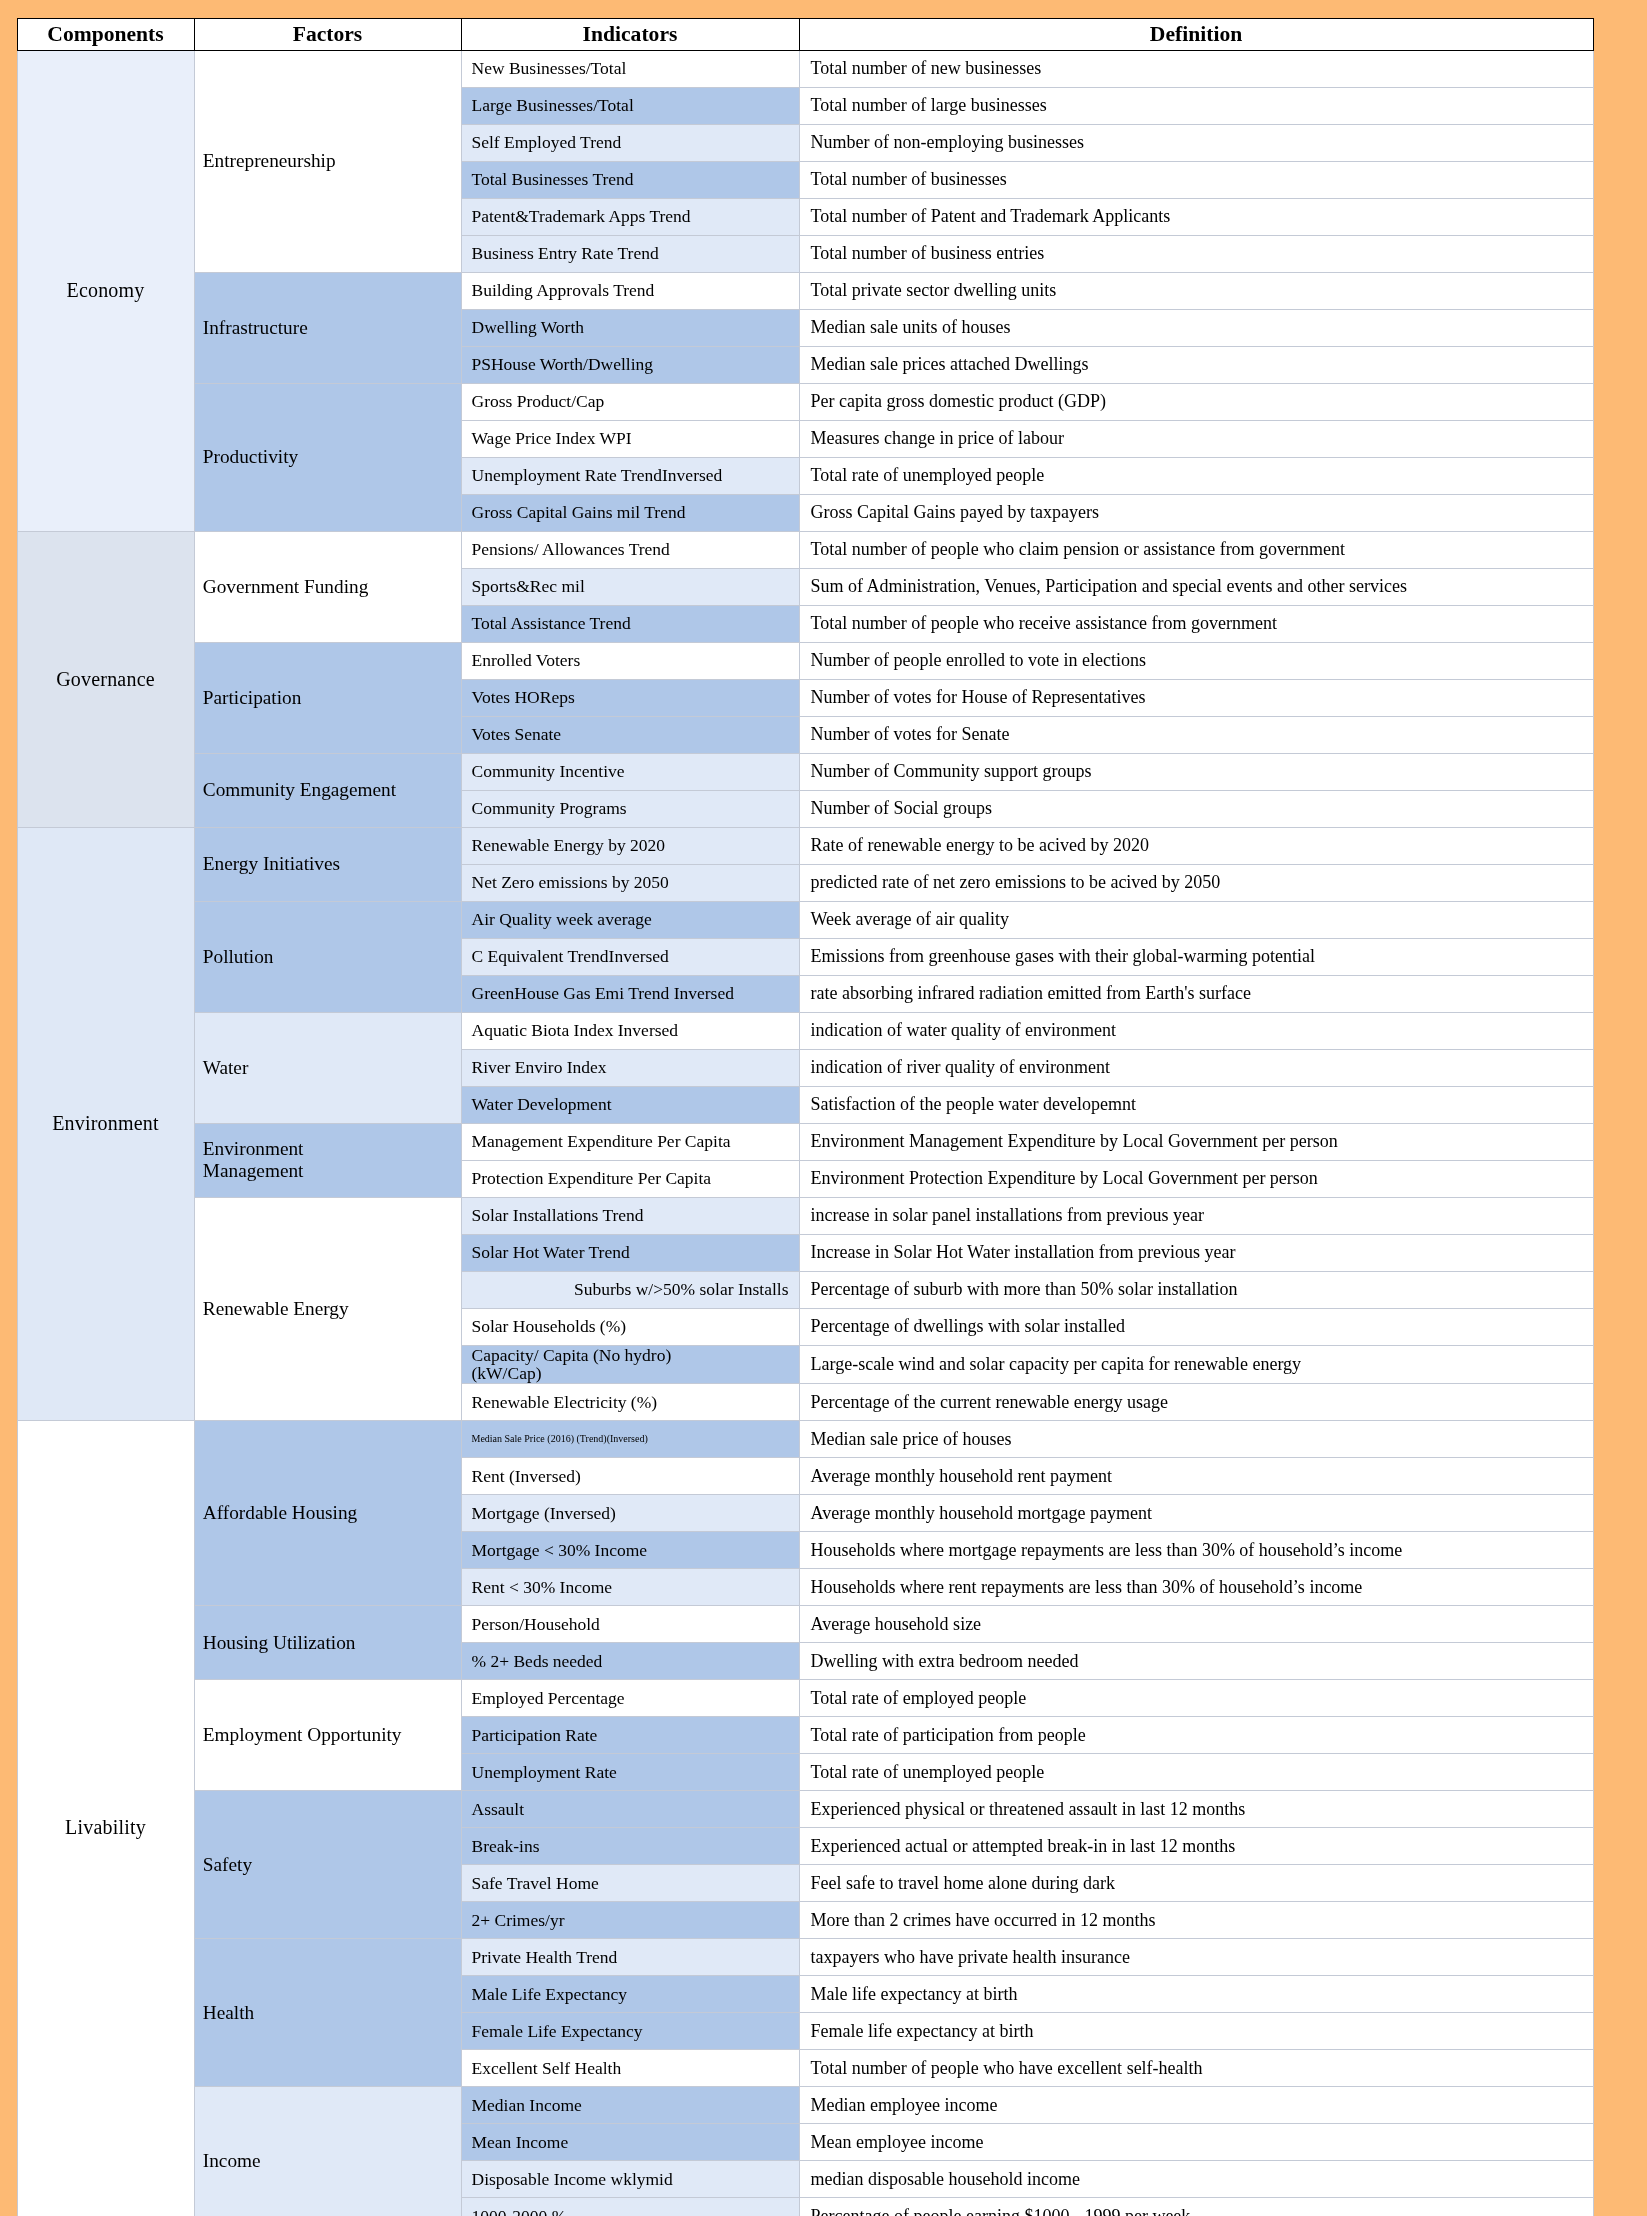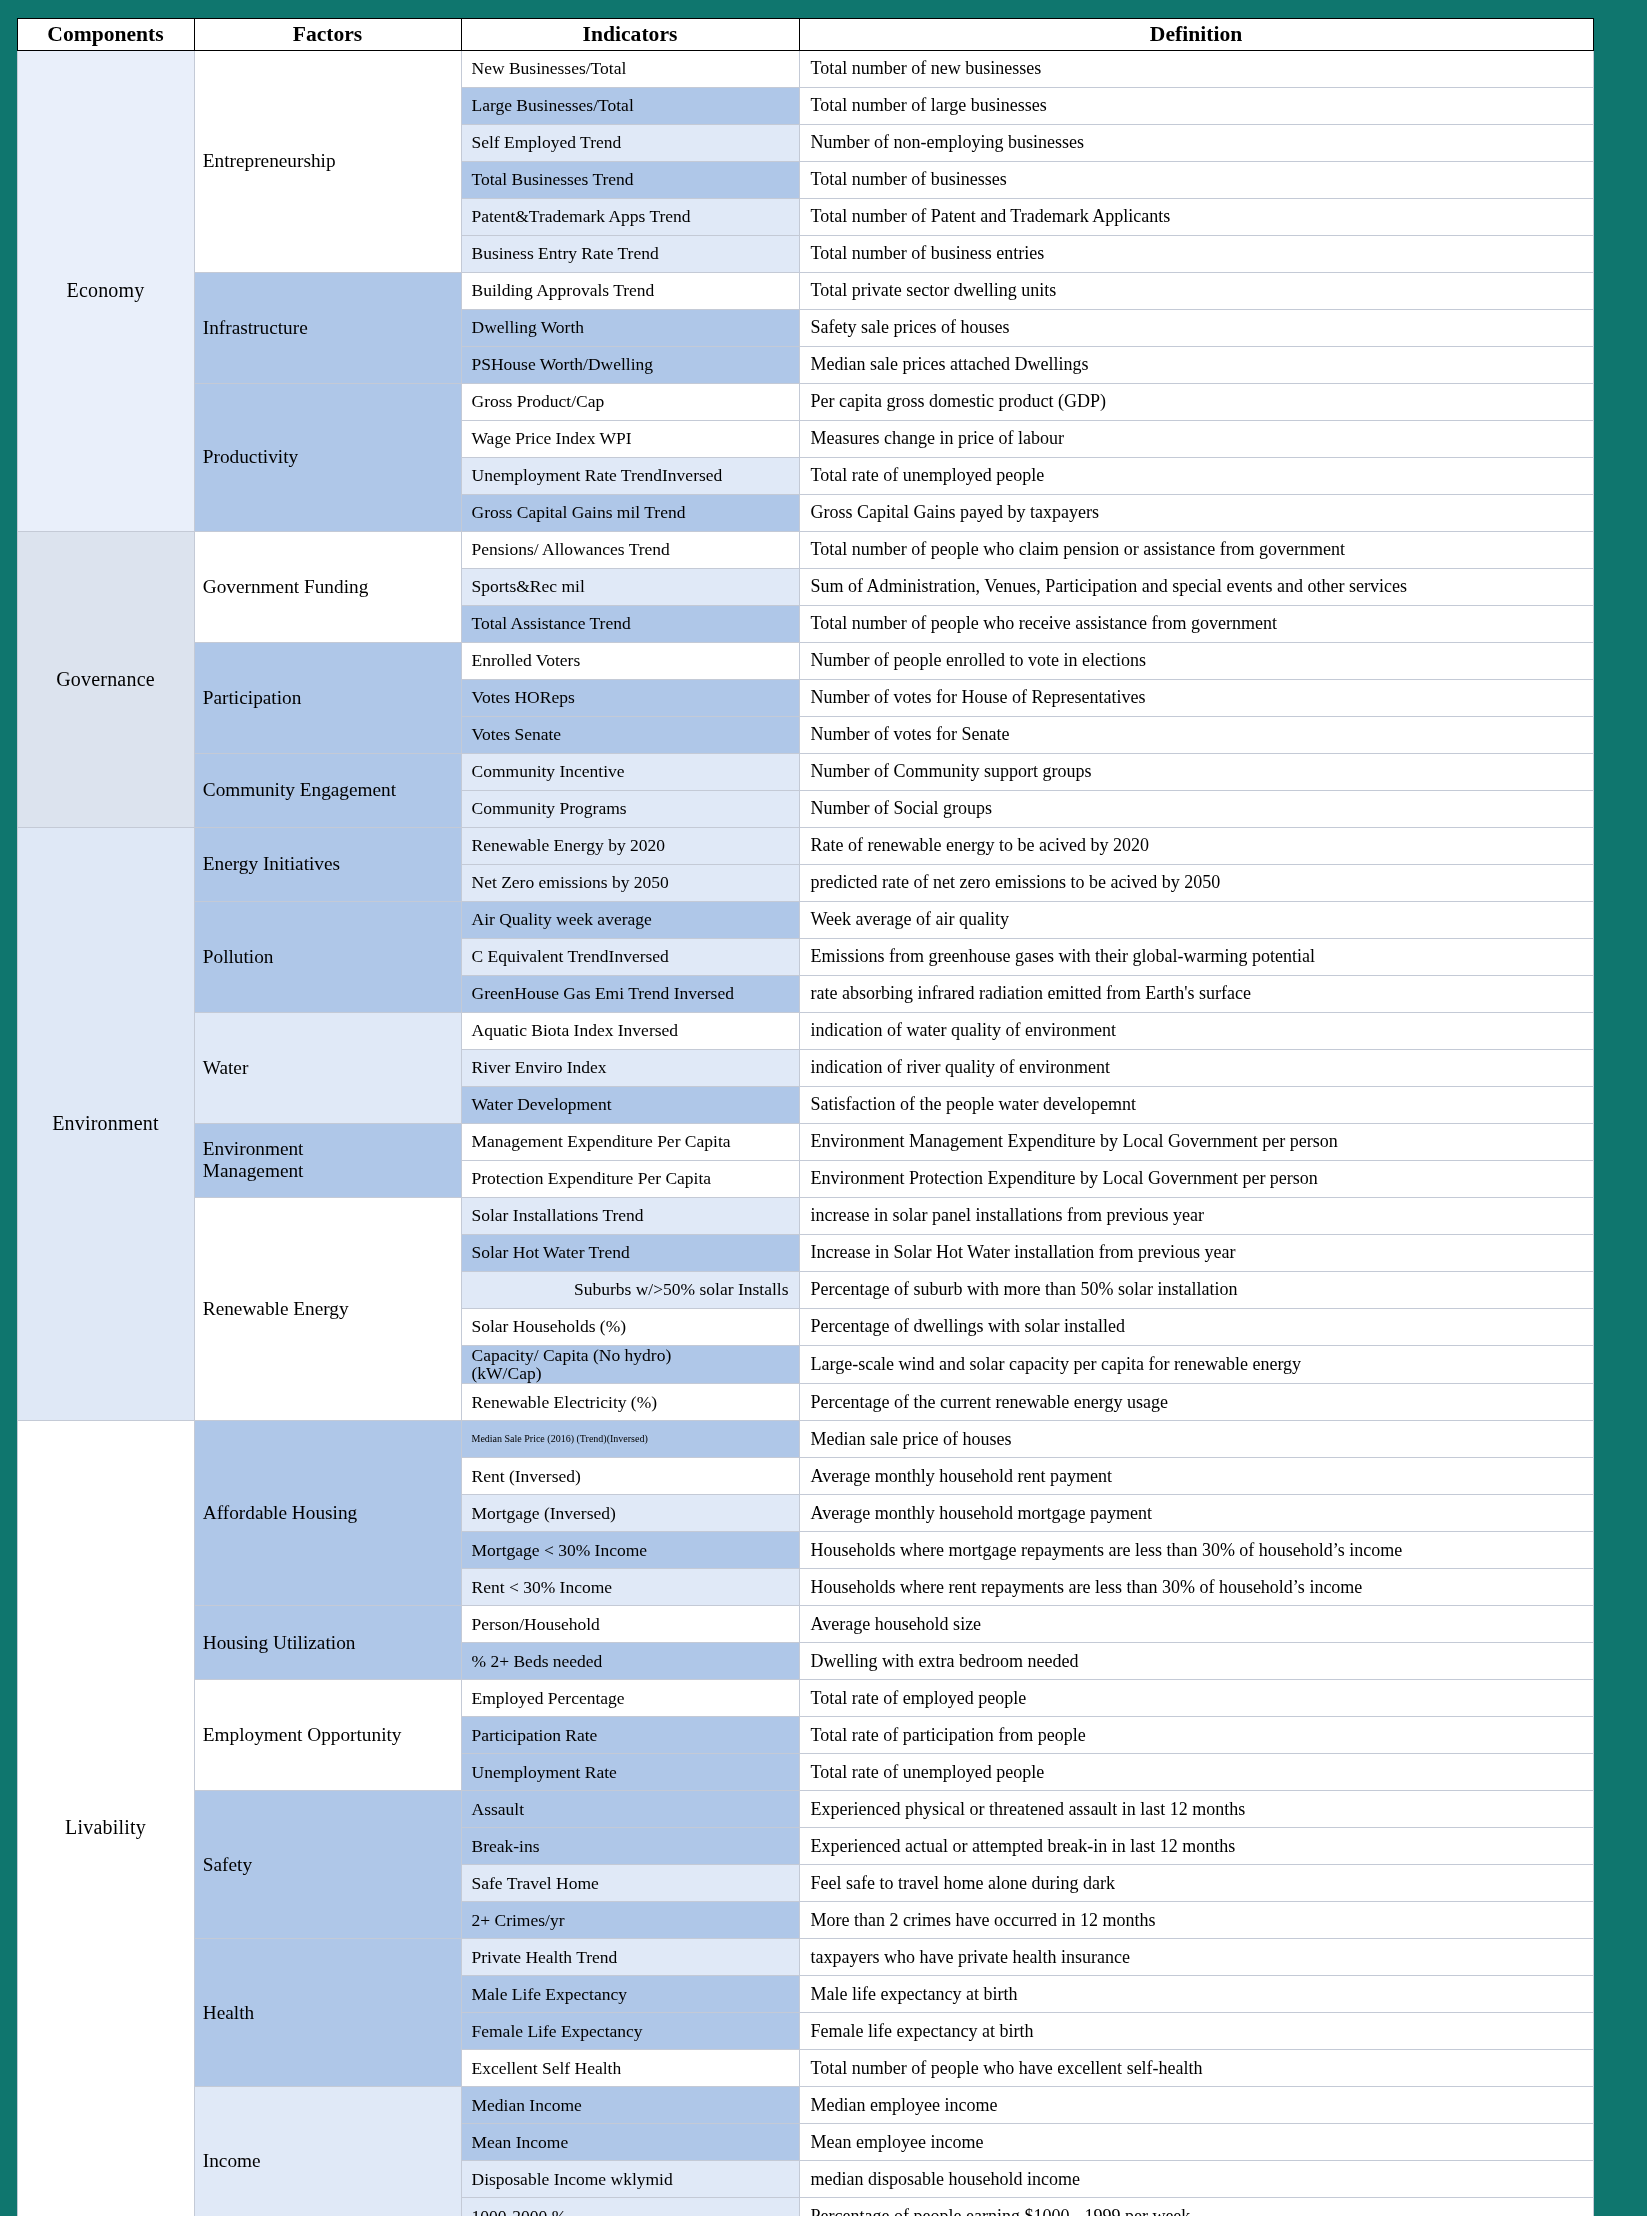--- a/index.html
+++ b/index.html
@@ -2,21 +2,21 @@
 <html style="font-size:7.4px"><head>
 <meta charset="utf-8">
 <style>
   * { box-sizing: border-box; }
   html, body { margin: 0; padding: 0; }
   body {
     width: 1648px; height: 2216px; overflow: hidden;
     background: #ffffff; color: #000000;
     font-family: "Liberation Serif", "DejaVu Serif", serif;
   }
-  .page { position: relative; width: 1648px; height: 2216px; background: #0f766e; overflow: hidden; }
+  .page { position: relative; width: 1648px; height: 2216px; background: #fdba74; overflow: hidden; }
 
   table.matrix {
     position: absolute; left: 16.5px; top: 17.5px;
     width: 1576px; border-collapse: collapse; table-layout: fixed;
   }
   .matrix col.c-comp   { width: 177px; }
   .matrix col.c-factor { width: 267px; }
   .matrix col.c-ind    { width: 338px; }
   .matrix col.c-def    { width: 794px; }
 
@@ -81,21 +81,21 @@
           <td class="ind-cell" style="background: rgb(224, 233, 247);">Business Entry Rate Trend</td>
           <td class="def-cell">Total number of business entries</td>
         </tr>
         <tr>
           <td class="factor-cell" rowspan="3" style="background: rgb(175, 199, 232);">Infrastructure</td>
           <td class="ind-cell" style="background: rgb(255, 255, 255);">Building Approvals Trend</td>
           <td class="def-cell">Total private sector dwelling units</td>
         </tr>
         <tr>
           <td class="ind-cell" style="background: rgb(175, 199, 232);">Dwelling Worth</td>
-          <td class="def-cell">Safety sale prices of houses</td>
+          <td class="def-cell">Median sale units of houses</td>
         </tr>
         <tr>
           <td class="ind-cell" style="background: rgb(175, 199, 232);">PSHouse Worth/Dwelling</td>
           <td class="def-cell">Median sale prices attached Dwellings</td>
         </tr>
         <tr>
           <td class="factor-cell" rowspan="4" style="background: rgb(175, 199, 232);">Productivity</td>
           <td class="ind-cell" style="background: rgb(255, 255, 255);">Gross Product/Cap</td>
           <td class="def-cell">Per capita gross domestic product (GDP)</td>
         </tr>

